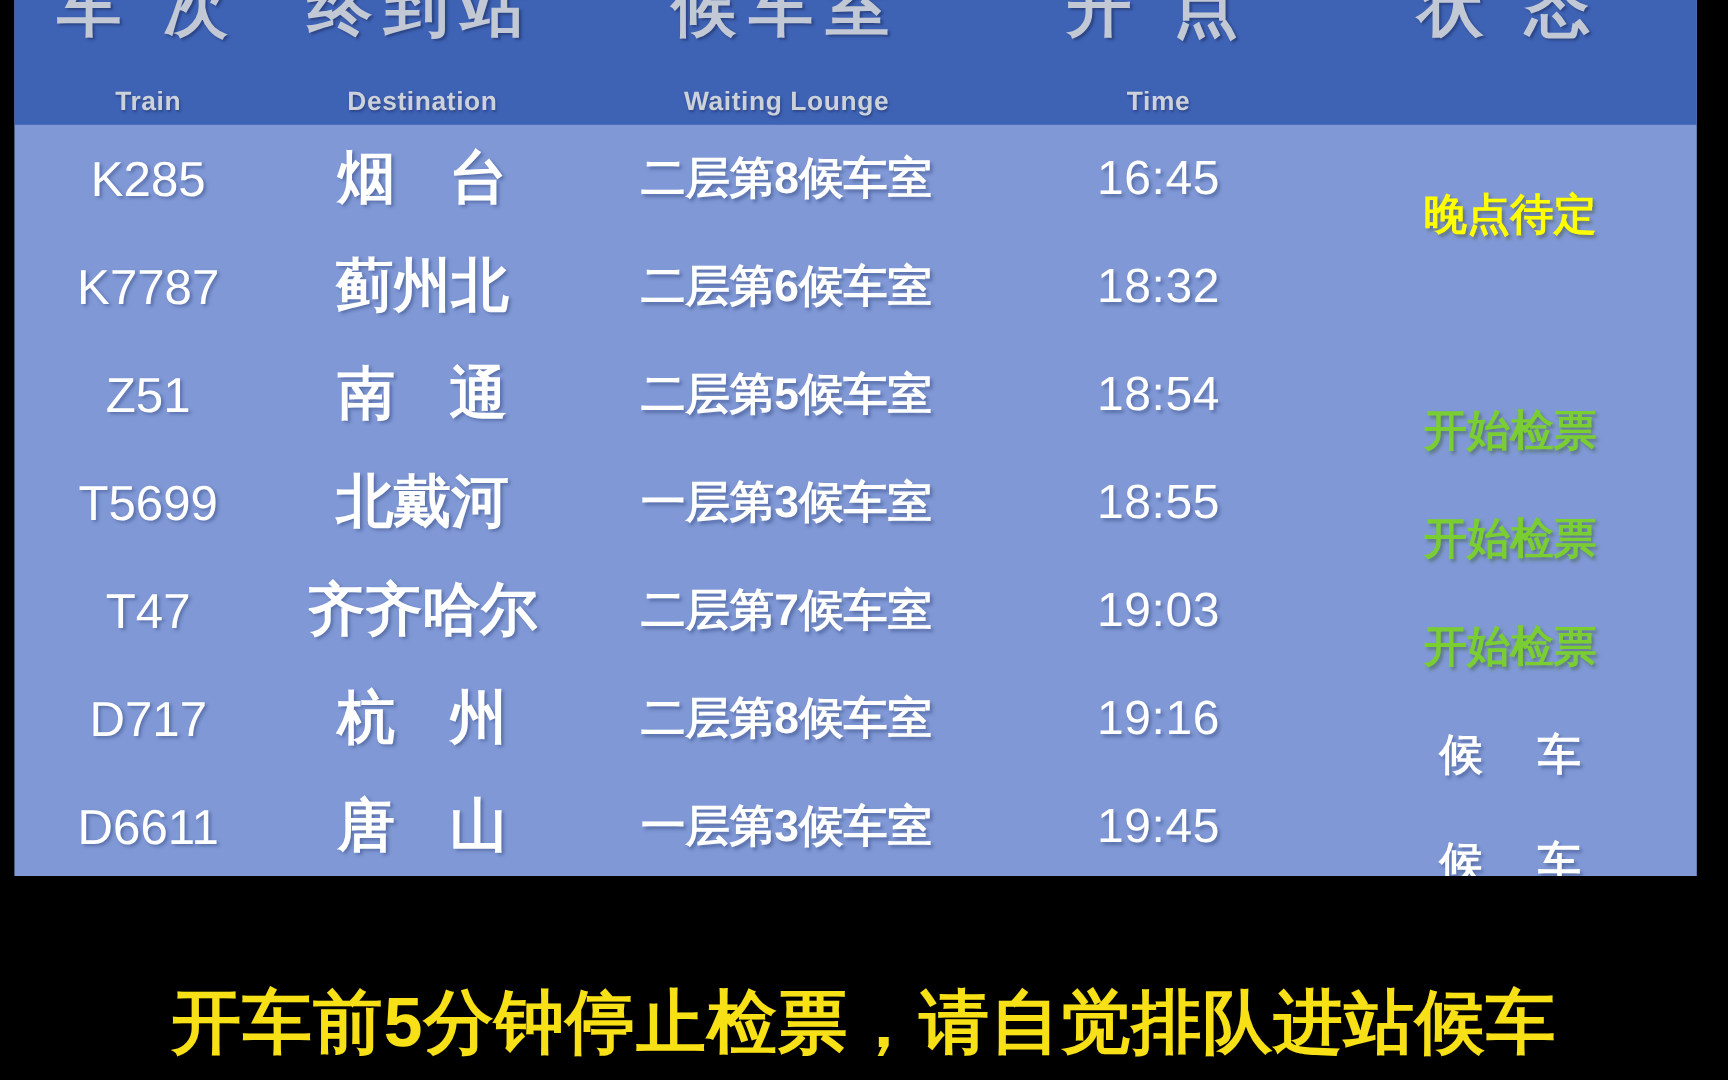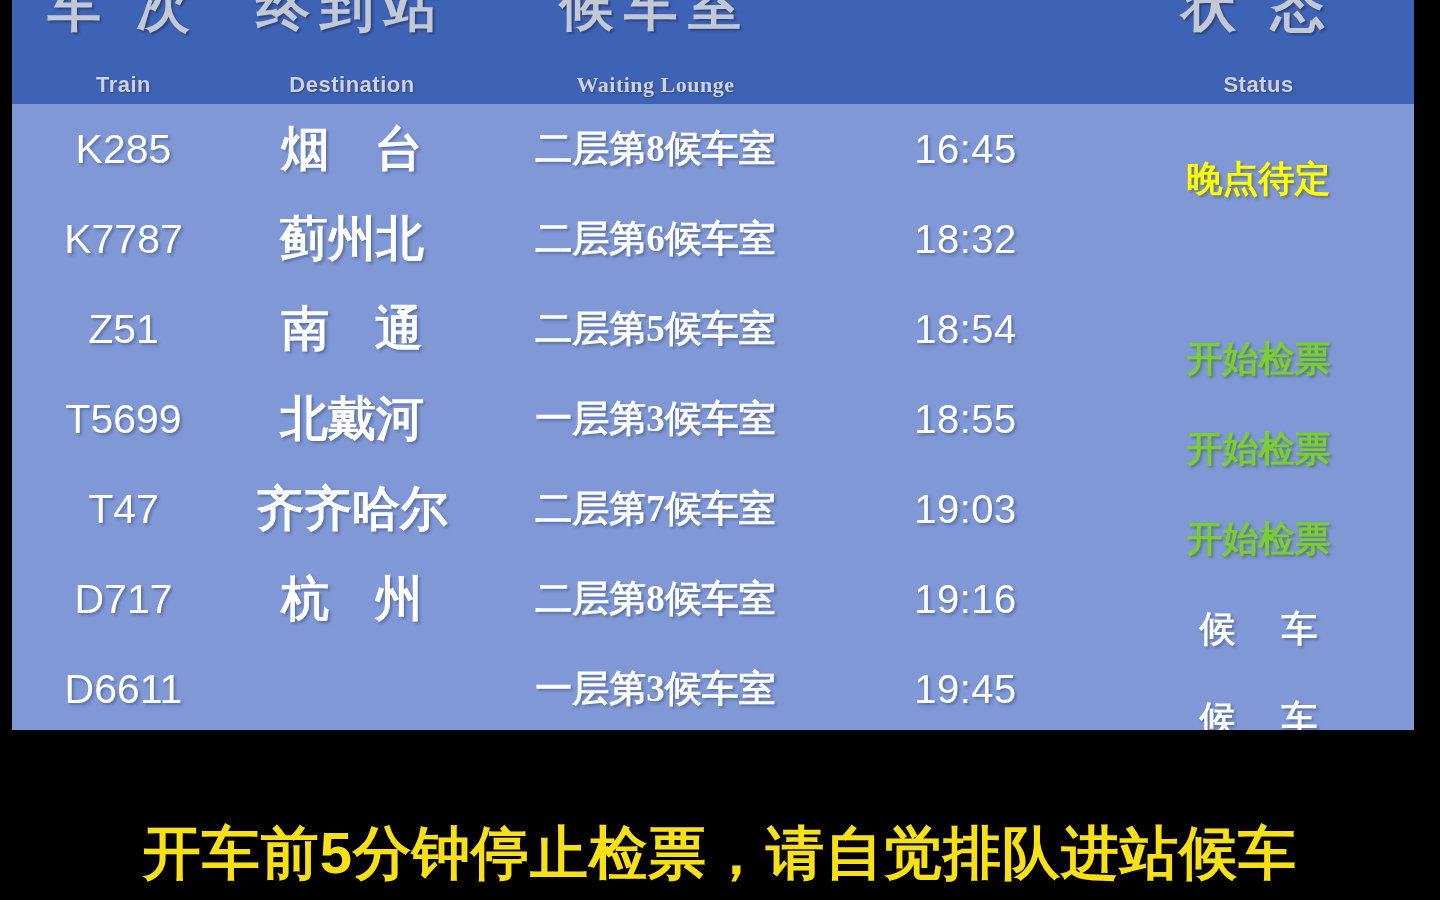--- a/index.html
+++ b/index.html
@@ -74,21 +74,21 @@
     color: #ccd1da;
     letter-spacing: 0.5px;
     line-height: 26px;
     text-shadow: 1px 1px 2px rgba(30,45,95,0.5);
     white-space: nowrap;
   }
 
   
   .col-train      { left: 14px;   width: 195px; }
   .col-dest       { left: 209px;  width: 262px; }
-  .col-lounge     { left: 471px;  width: 345px; font-family: Liberation Serif, serif; }
+  .col-lounge     { left: 471px;  width: 345px; }
   .col-time       { left: 816px;  width: 275px; }
   .col-status     { left: 1091px; width: 311px; }
 
   
   .rows {
     position: absolute;
     left: 0;
     top: 104px;
     width: 1402px;
     height: 626px;
@@ -165,24 +165,27 @@
       <div class="hdr-cell col-dest">
         <div class="hdr-cn">终到站</div>
         <div class="hdr-en">Destination</div>
       </div>
 
       <div class="hdr-cell col-lounge">
         <div class="hdr-cn">候车室</div>
         <div class="hdr-en">Waiting Lounge</div>
       </div>
 
+      <div class="hdr-cell col-time">
+        <div class="hdr-cn">开 点</div>
+        <div class="hdr-en">Time</div>
+      </div>
 
       <div class="hdr-cell col-status">
         <div class="hdr-cn">状 态</div>
-        <div class="hdr-en">Status</div>
       </div>
 
     </div>
 
     <div class="rows">
 
       <div class="row" style="top:0px">
         <div class="cell train col-train">K285</div>
         <div class="cell dest spaced col-dest">烟 台</div>
         <div class="cell lounge col-lounge">二层第8候车室</div>
@@ -224,20 +227,21 @@
       <div class="row" style="top:450px">
         <div class="cell train col-train">D717</div>
         <div class="cell dest spaced col-dest">杭 州</div>
         <div class="cell lounge col-lounge">二层第8候车室</div>
         <div class="cell time col-time">19:16</div>
         <div class="cell status spaced col-status st-white">候 车</div>
       </div>
 
       <div class="row" style="top:540px">
         <div class="cell train col-train">D6611</div>
+        <div class="cell dest spaced col-dest">唐 山</div>
         <div class="cell lounge col-lounge">一层第3候车室</div>
         <div class="cell time col-time">19:45</div>
         <div class="cell status spaced col-status st-white">候 车</div>
       </div>
 
     </div>
   </div>
 
   <div class="notice">
     <div class="notice-text">开车前5分钟停止检票，请自觉排队进站候车</div>

